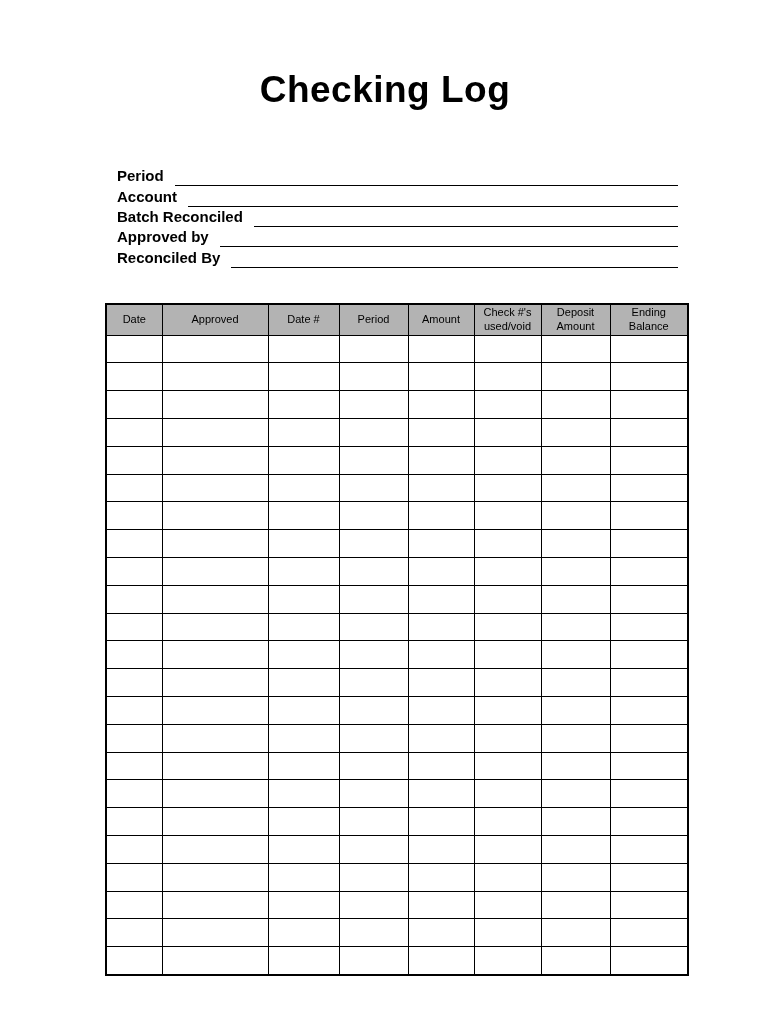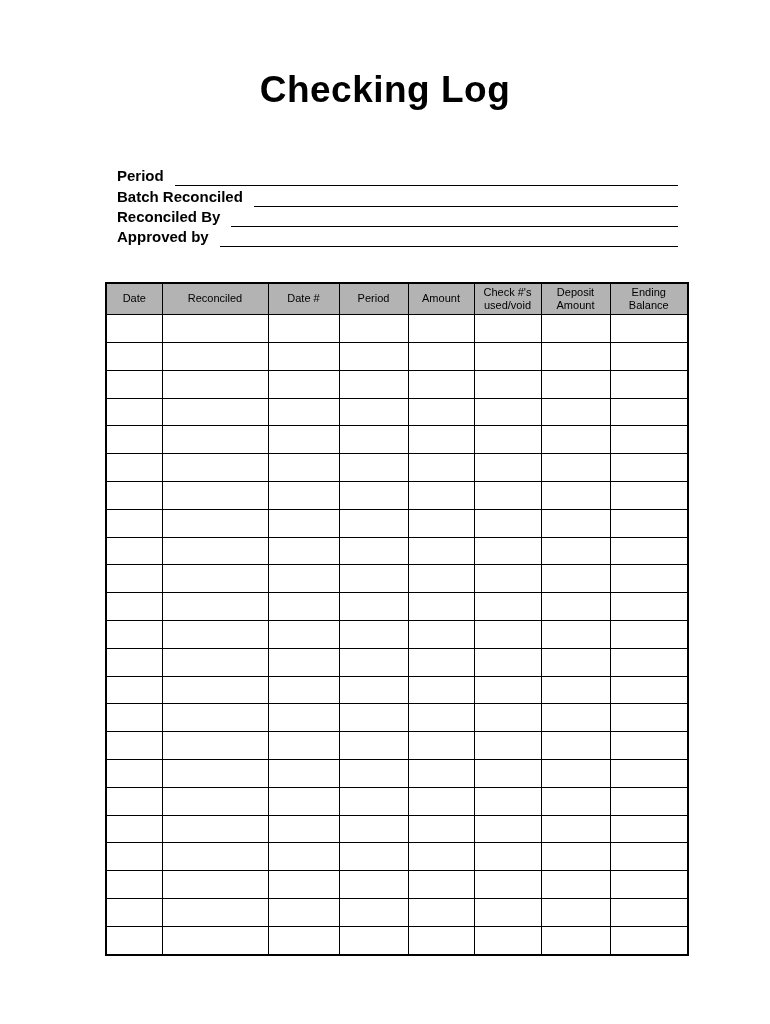--- a/index.html
+++ b/index.html
@@ -90,48 +90,52 @@
 <div class="page">
 
   <h1 class="title">Checking Log</h1>
 
   <div class="form-fields" id="form-fields">
       <div class="form-row">
         <span class="form-label">Period</span>
         <span class="form-line"></span>
       </div>
       <div class="form-row">
+        <span class="form-label">Account</span>
+        <span class="form-line"></span>
+      </div>
+      <div class="form-row">
         <span class="form-label">Batch Reconciled</span>
         <span class="form-line"></span>
       </div>
       <div class="form-row">
+        <span class="form-label">Approved by</span>
+        <span class="form-line"></span>
+      </div>
+      <div class="form-row">
         <span class="form-label">Reconciled By</span>
-        <span class="form-line"></span>
-      </div>
-      <div class="form-row">
-        <span class="form-label">Approved by</span>
         <span class="form-line"></span>
       </div>
     </div>
 
   <table class="log-table" id="log-table">
     <colgroup id="log-cols">
         <col class="col-0">
         <col class="col-1">
         <col class="col-2">
         <col class="col-3">
         <col class="col-4">
         <col class="col-5">
         <col class="col-6">
         <col class="col-7">
       </colgroup>
     <thead id="log-thead">
         <tr>
           <th>Date</th>
-          <th>Reconciled</th>
+          <th>Approved</th>
           <th>Date #</th>
           <th>Period</th>
           <th>Amount</th>
           <th>Check #'s<br>used/void</th>
           <th>Deposit<br>Amount</th>
           <th>Ending<br>Balance</th>
         </tr>
       </thead>
     <tbody id="log-tbody">
         <tr>

